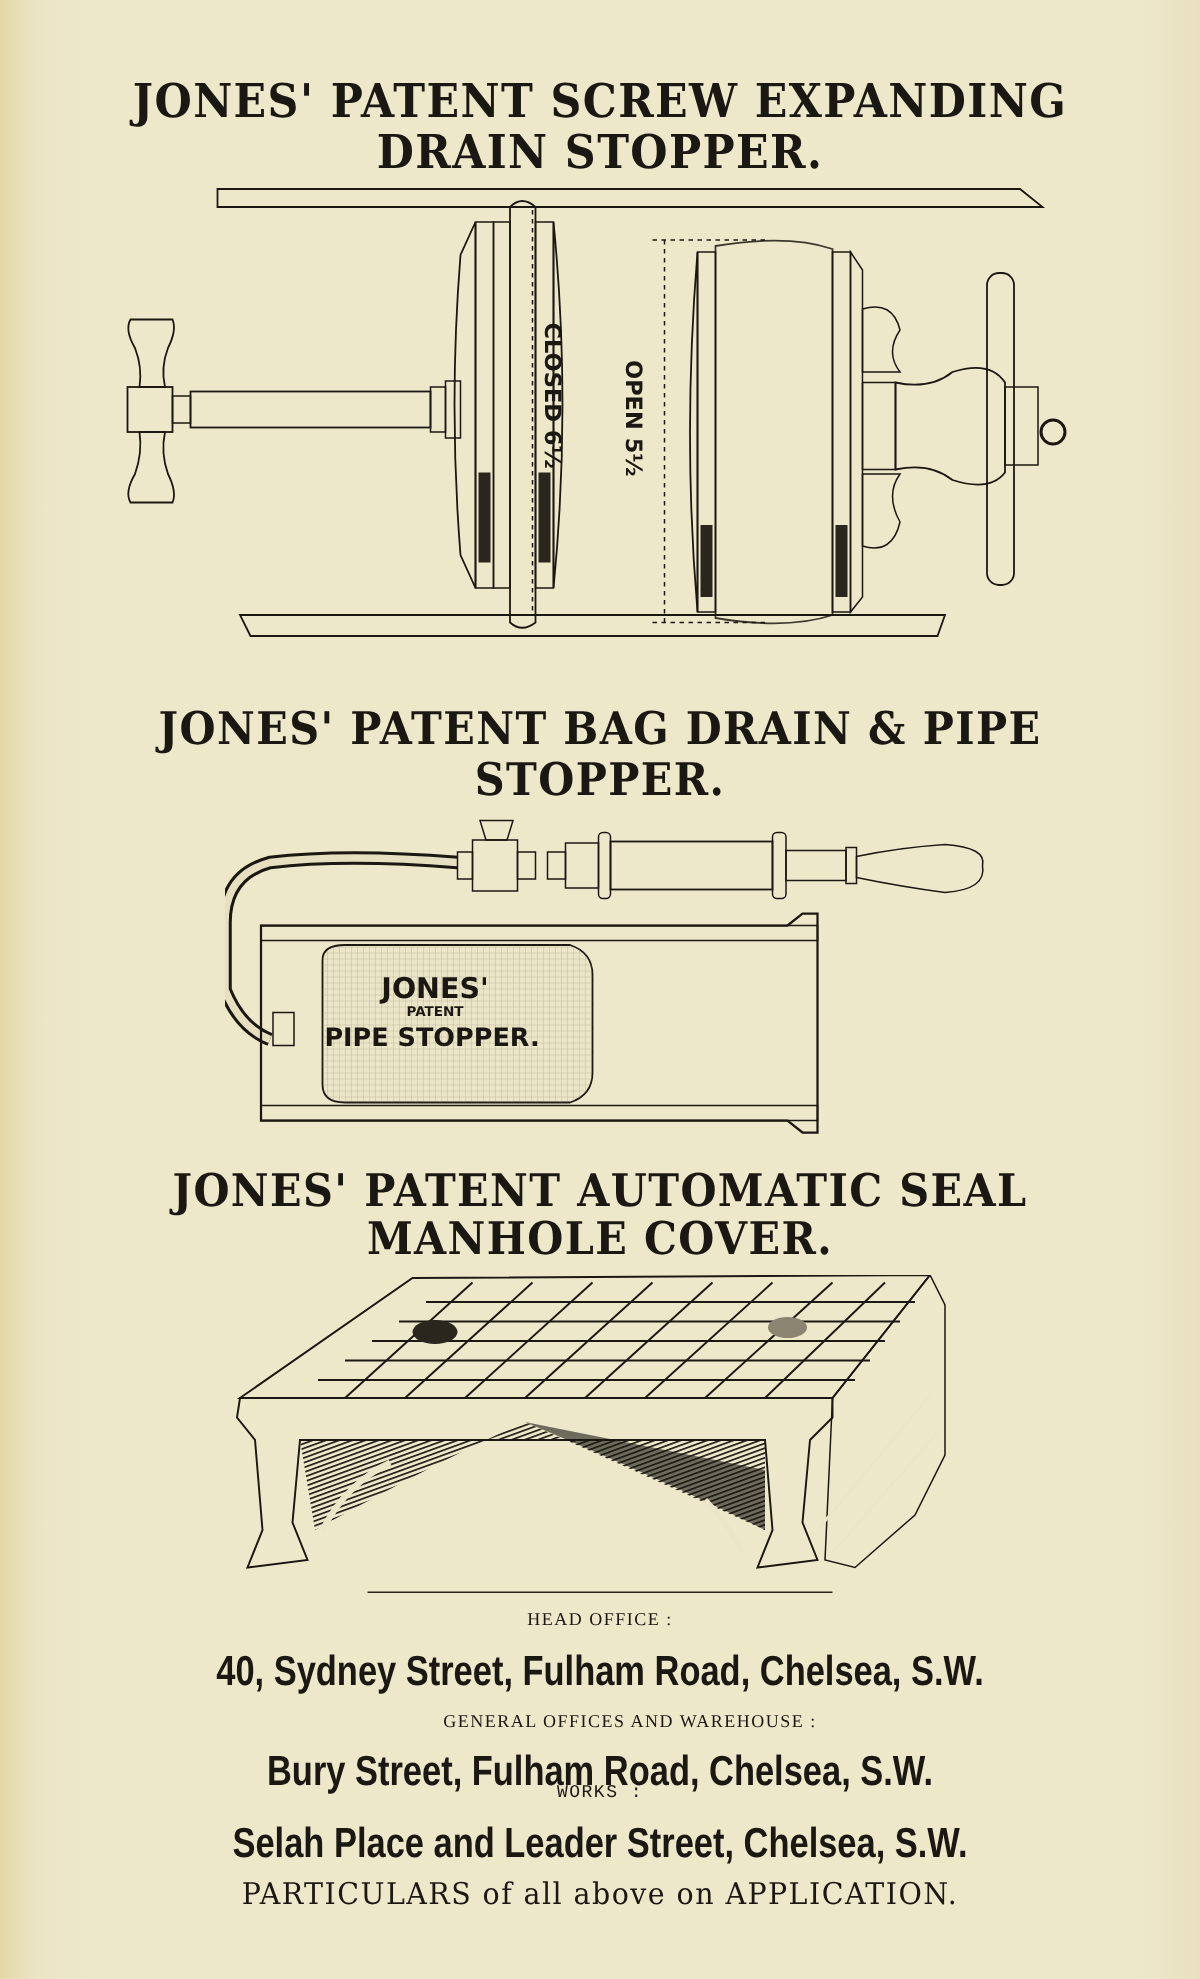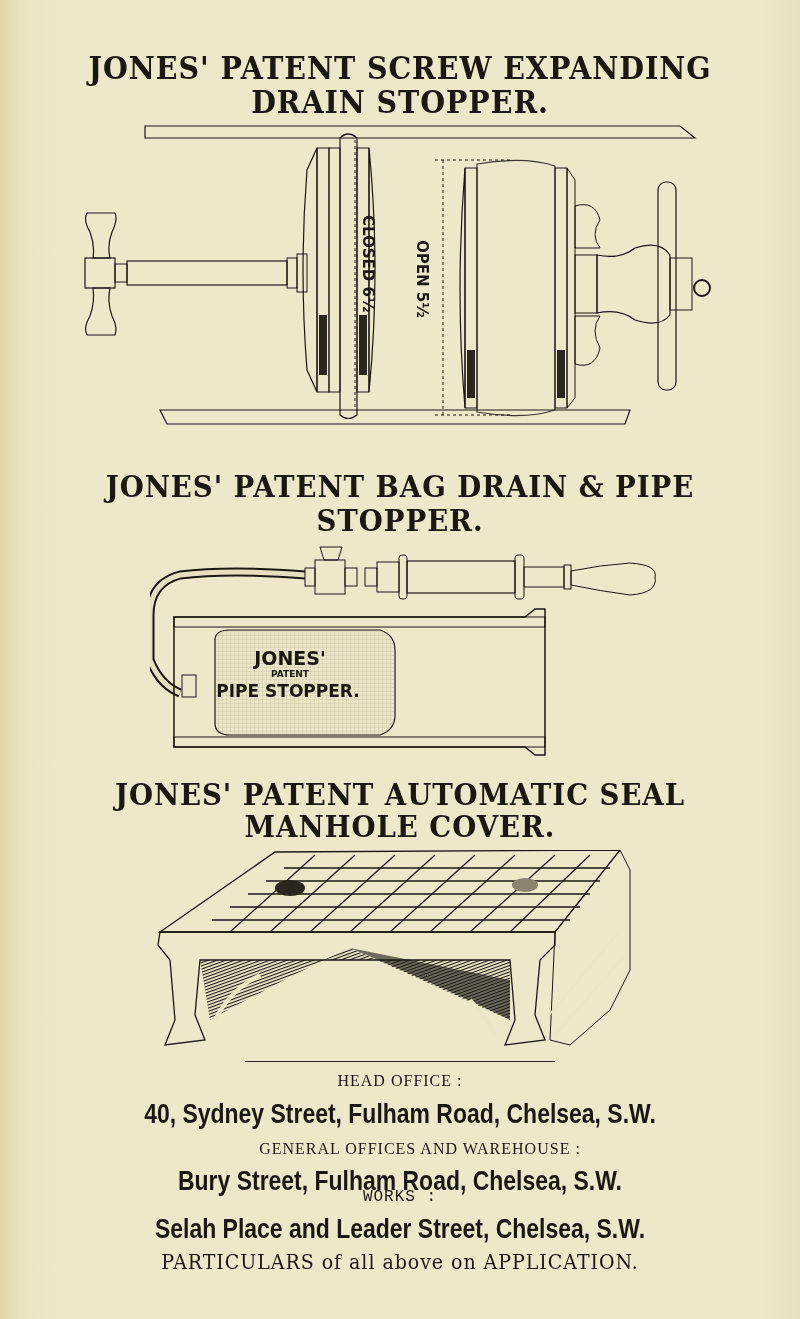--- a/index.html
+++ b/index.html
@@ -24,21 +24,21 @@
   .h3 { top: 779px; font-size: 30px; }
   .h3b { top: 811px; font-size: 30px; }
   .illus { position: absolute; }
   #illus1 { left: 55px; top: 120px; width: 680px; height: 350px; }
   #illus2 { left: 150px; top: 535px; width: 550px; height: 235px; }
   #illus3 { left: 150px; top: 850px; width: 500px; height: 215px; }
   .rule { position: absolute; left: 245px; width: 310px; top: 1061px; height: 1px; background: #2a241b; }
   .addr {
     position: absolute; left: 0; width: 800px; text-align: center;
   }
-  .label { font-family: "Liberation Serif", serif; font-size: 16px; letter-spacing: 1px; }
+  .label { font-family: "Liberation Serif", serif; font-size: 12px; letter-spacing: 1px; }
   .street {
     font-family: "Liberation Sans", sans-serif; font-size: 28px; font-weight: bold;
     transform: scaleX(0.82);
   }
   .a1 { top: 1072px; }
   .a2 { top: 1098px; }
   .a3 { top: 1140px; margin-left: 20px; }
   .a4 { top: 1165px; }
   .a5 { top: 1188px; font-family: Liberation Mono, monospace; }
   .a6 { top: 1213px; }

